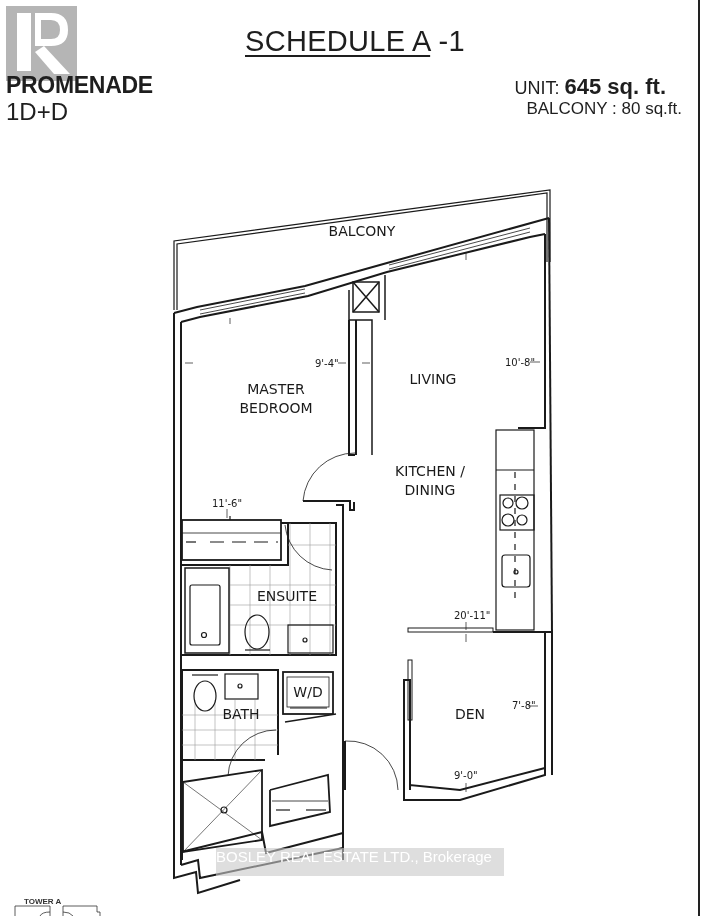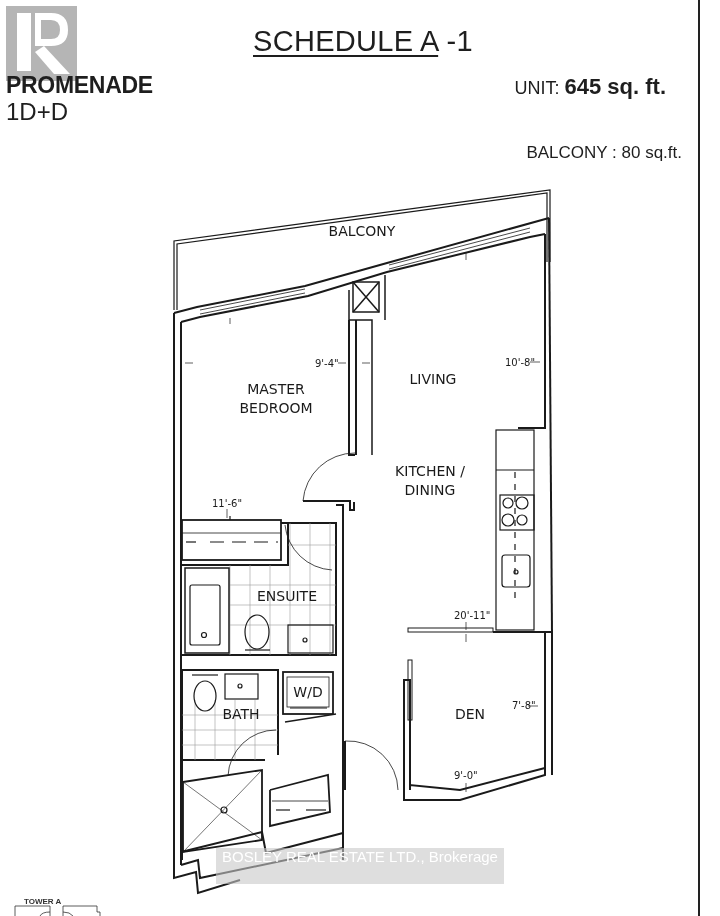--- a/index.html
+++ b/index.html
@@ -1,30 +1,30 @@
 <!DOCTYPE html>
 <html><head>
   <meta charset="utf-8">
   <style>
     html, body { margin: 0; padding: 0; background: #ffffff; }
     body { width: 720px; height: 916px; position: relative; overflow: hidden; font-family: "Liberation Sans", sans-serif; color: #1a1a1a; }
     .logo { position: absolute; left: 6px; top: 6px; width: 71px; height: 75px; background: #b5b5b5; }
     .logo-r { position: absolute; left: 0; top: 0; }
     .brand { position: absolute; left: 6px; top: 72px; font-weight: bold; font-size: 23px; letter-spacing: -0.3px; color: #1e1e1e; }
     .brand-sub { position: absolute; left: 6px; top: 98px; font-size: 24px; color: #1e1e1e; }
-    .title { position: absolute; left: 253px; top: 25px; font-size: 29px; color: #1e1e1e; letter-spacing: 0.3px; }
+    .title { position: absolute; left: 245px; top: 25px; font-size: 29px; color: #1e1e1e; letter-spacing: 0.3px; }
     .title-main { text-decoration: underline; text-decoration-thickness: 2px; text-underline-offset: 4px; }
     .unit { position: absolute; right: 54px; top: 74px; font-size: 18px; text-align: right; color: #1e1e1e; }
     .unit b { font-size: 22px; }
-    .balc-area { position: absolute; right: 38px; top: 99px; font-size: 17px; text-align: right; color: #1e1e1e; margin-top: 44px; }
+    .balc-area { position: absolute; right: 38px; top: 99px; font-size: 17px; text-align: right; color: #1e1e1e; }
     .page-line { position: absolute; left: 698px; top: 0; width: 2px; height: 916px; background: #222; }
     svg.plan { position: absolute; left: 0; top: 0; }
     .lbl { font-family: "DejaVu Sans", sans-serif; font-size: 14px; fill: #1a1a1a; }
     .dim { font-family: "DejaVu Sans", sans-serif; font-size: 10px; fill: #1a1a1a; }
-    .watermark { position: absolute; left: 216px; top: 848px; width: 288px; height: 36px; background: rgba(200,200,200,0.6); color: #ffffff; font-size: 15px; line-height: 18px; text-align: center; white-space: nowrap; }
+    .watermark { position: absolute; left: 216px; top: 848px; width: 288px; height: 28px; background: rgba(200,200,200,0.6); color: #ffffff; font-size: 15px; line-height: 18px; text-align: left; white-space: nowrap; }
     .tower { position: absolute; left: 24px; top: 897px; font-size: 8px; color: #333; font-weight: bold; }
   </style>
 </head>
 <body>
 
 <div class="logo">
   <svg class="logo-r" width="71" height="75">
     <rect x="0" y="0" width="71" height="75" fill="#b5b5b5"></rect>
     <rect x="11" y="7" width="14" height="58" fill="#ffffff"></rect>
     <path d="M29 7 H45 Q62 7 62 24 Q62 40 45 40 H29 Z M35 14 V33 H45 Q54 33 54 24 Q54 14 45 14 Z" fill="#ffffff"></path>

